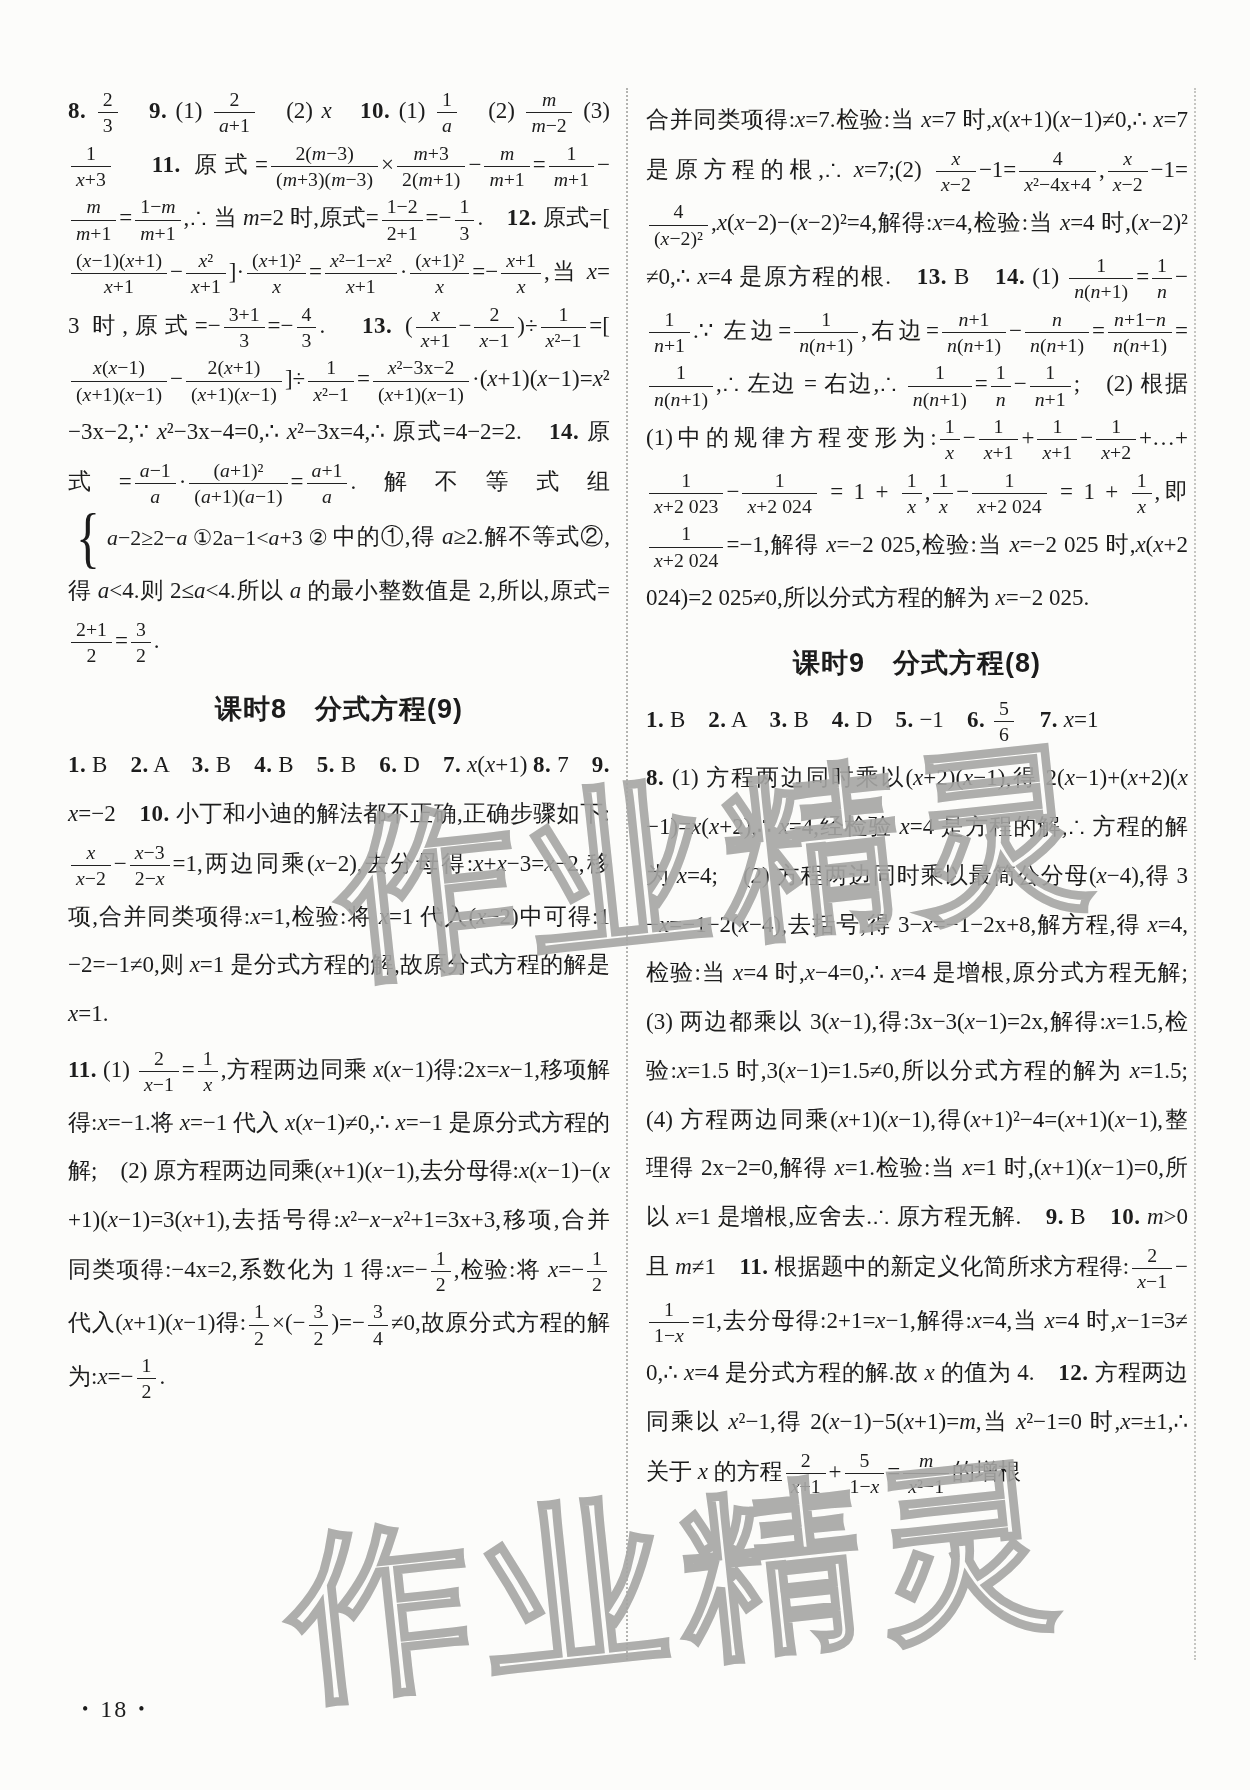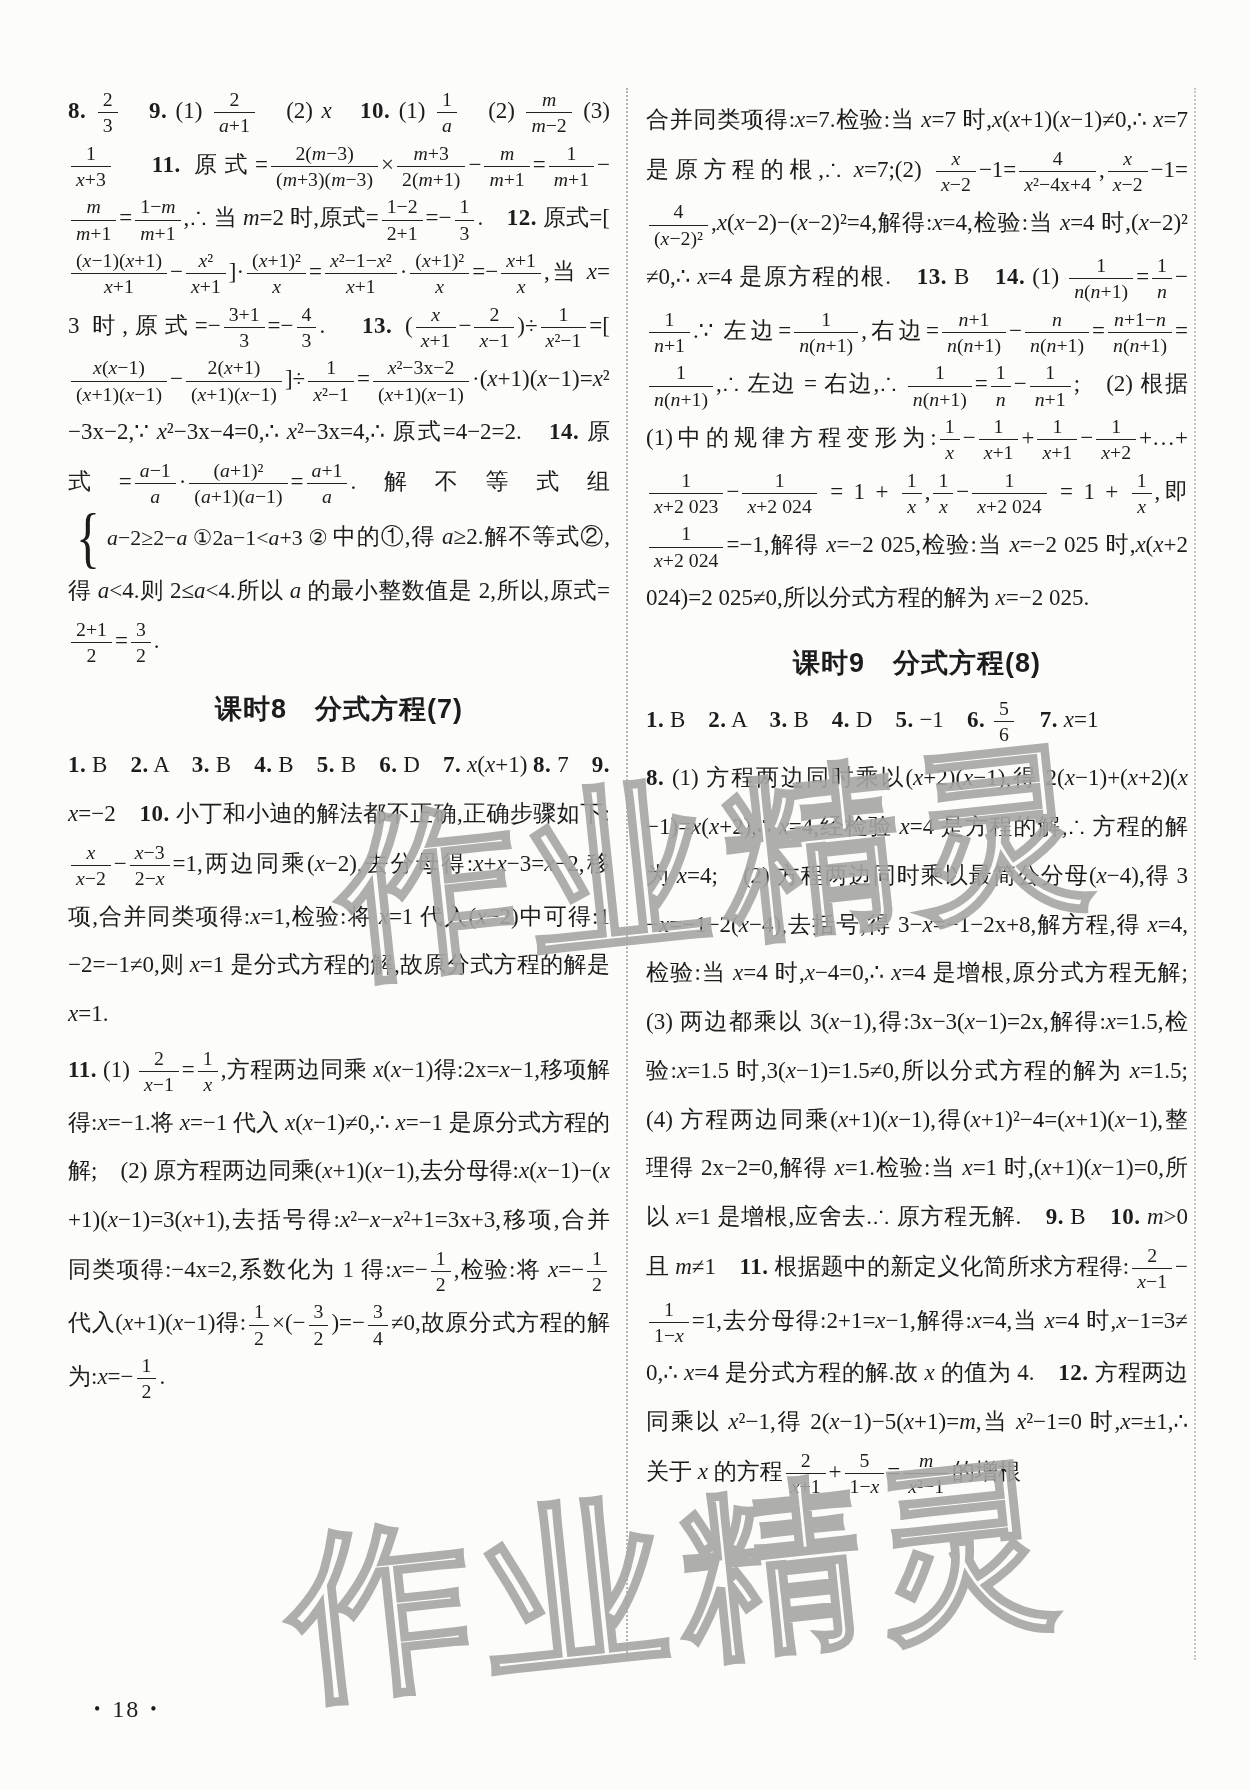--- a/index.html
+++ b/index.html
@@ -71,42 +71,42 @@
     -webkit-text-stroke:3px #a6a6a4;
     letter-spacing:14px;
     white-space:nowrap;
     pointer-events:none;
     z-index:5;
     opacity:0.9;
   }
   .wm-middle{left:338px;top:742px;font-size:178px;transform:rotate(-6deg);}
   .wm-bottom{left:288px;top:1458px;font-size:182px;transform:rotate(-6deg);}
   .page-num{
-    position:absolute;left:84px;top:1696px;
+    position:absolute;left:72px;top:1696px;
     font-size:24px;letter-spacing:2px;
   }
   .page-num .dot{font-size:18px;vertical-align:2px;padding:0 10px;}
 </style>
 </head>
 <body>
 
 <div class="page">
 
   <div class="divider"></div>
   <div class="edge-dotted"></div>
 
   <div class="col col-left">
       <p class="ans"><b>8.</b> <span class="frac"><span class="num">2</span><span class="den">3</span></span>　<b>9.</b> (1) <span class="frac"><span class="num">2</span><span class="den"><i>a</i>+1</span></span>　(2) <i>x</i>　<b>10.</b> (1) <span class="frac"><span class="num">1</span><span class="den"><i>a</i></span></span>　(2) <span class="frac"><span class="num"><i>m</i></span><span class="den"><i>m</i>−2</span></span> (3) <span class="frac"><span class="num">1</span><span class="den"><i>x</i>+3</span></span>　<b>11.</b> 原式=<span class="frac"><span class="num">2(<i>m</i>−3)</span><span class="den">(<i>m</i>+3)(<i>m</i>−3)</span></span>×<span class="frac"><span class="num"><i>m</i>+3</span><span class="den">2(<i>m</i>+1)</span></span>−<span class="frac"><span class="num"><i>m</i></span><span class="den"><i>m</i>+1</span></span>=<span class="frac"><span class="num">1</span><span class="den"><i>m</i>+1</span></span>−<span class="frac"><span class="num"><i>m</i></span><span class="den"><i>m</i>+1</span></span>=<span class="frac"><span class="num">1−<i>m</i></span><span class="den"><i>m</i>+1</span></span>,∴ 当 <i>m</i>=2 时,原式=<span class="frac"><span class="num">1−2</span><span class="den">2+1</span></span>=−<span class="frac"><span class="num">1</span><span class="den">3</span></span>.　<b>12.</b> 原式=[<span class="frac"><span class="num">(<i>x</i>−1)(<i>x</i>+1)</span><span class="den"><i>x</i>+1</span></span>−<span class="frac"><span class="num"><i>x</i>²</span><span class="den"><i>x</i>+1</span></span>]·<span class="frac"><span class="num">(<i>x</i>+1)²</span><span class="den"><i>x</i></span></span>=<span class="frac"><span class="num"><i>x</i>²−1−<i>x</i>²</span><span class="den"><i>x</i>+1</span></span>·<span class="frac"><span class="num">(<i>x</i>+1)²</span><span class="den"><i>x</i></span></span>=−<span class="frac"><span class="num"><i>x</i>+1</span><span class="den"><i>x</i></span></span>,当 <i>x</i>=3 时,原式=−<span class="frac"><span class="num">3+1</span><span class="den">3</span></span>=−<span class="frac"><span class="num">4</span><span class="den">3</span></span>.　<b>13.</b> (<span class="frac"><span class="num"><i>x</i></span><span class="den"><i>x</i>+1</span></span>−<span class="frac"><span class="num">2</span><span class="den"><i>x</i>−1</span></span>)÷<span class="frac"><span class="num">1</span><span class="den"><i>x</i>²−1</span></span>=[<span class="frac"><span class="num"><i>x</i>(<i>x</i>−1)</span><span class="den">(<i>x</i>+1)(<i>x</i>−1)</span></span>−<span class="frac"><span class="num">2(<i>x</i>+1)</span><span class="den">(<i>x</i>+1)(<i>x</i>−1)</span></span>]÷<span class="frac"><span class="num">1</span><span class="den"><i>x</i>²−1</span></span>=<span class="frac"><span class="num"><i>x</i>²−3x−2</span><span class="den">(<i>x</i>+1)(<i>x</i>−1)</span></span>·(<i>x</i>+1)(<i>x</i>−1)=<i>x</i>²−3x−2,∵ <i>x</i>²−3x−4=0,∴ <i>x</i>²−3x=4,∴ 原式=4−2=2.　<b>14.</b> 原式=<span class="frac"><span class="num"><i>a</i>−1</span><span class="den"><i>a</i></span></span>·<span class="frac"><span class="num">(<i>a</i>+1)²</span><span class="den">(<i>a</i>+1)(<i>a</i>−1)</span></span>=<span class="frac"><span class="num"><i>a</i>+1</span><span class="den"><i>a</i></span></span>.解不等式组<span class="cases">
           <span class="brace">{</span>
           <span class="cstack">
             <span><i>a</i>−2≥2−<i>a</i> ①</span>
             <span>2a−1&lt;<i>a</i>+3 ②</span>
           </span>
         </span>中的①,得 <i>a</i>≥2.解不等式②,得 <i>a</i>&lt;4.则 2≤<i>a</i>&lt;4.所以 <i>a</i> 的最小整数值是 2,所以,原式=<span class="frac"><span class="num">2+1</span><span class="den">2</span></span>=<span class="frac"><span class="num">3</span><span class="den">2</span></span>.</p>
-      <h3 class="section">课时8　分式方程(7)</h3>
+      <h3 class="section">课时8　分式方程(9)</h3>
       <p class="ans"><b>1.</b> B　<b>2.</b> A　<b>3.</b> B　<b>4.</b> B　<b>5.</b> B　<b>6.</b> D　<b>7.</b> <i>x</i>(<i>x</i>+1) <b>8.</b> 7　<b>9.</b> <i>x</i>=−2　<b>10.</b> 小丁和小迪的解法都不正确,正确步骤如下:<span class="frac"><span class="num"><i>x</i></span><span class="den"><i>x</i>−2</span></span>−<span class="frac"><span class="num"><i>x</i>−3</span><span class="den">2−<i>x</i></span></span>=1,两边同乘(<i>x</i>−2),去分母得:<i>x</i>+<i>x</i>−3=<i>x</i>−2,移项,合并同类项得:<i>x</i>=1,检验:将 <i>x</i>=1 代入(<i>x</i>−2)中可得:1−2=−1≠0,则 <i>x</i>=1 是分式方程的解,故原分式方程的解是 <i>x</i>=1.</p>
       <p class="ans"><b>11.</b> (1) <span class="frac"><span class="num">2</span><span class="den"><i>x</i>−1</span></span>=<span class="frac"><span class="num">1</span><span class="den"><i>x</i></span></span>,方程两边同乘 <i>x</i>(<i>x</i>−1)得:2x=<i>x</i>−1,移项解得:<i>x</i>=−1.将 <i>x</i>=−1 代入 <i>x</i>(<i>x</i>−1)≠0,∴ <i>x</i>=−1 是原分式方程的解;　(2) 原方程两边同乘(<i>x</i>+1)(<i>x</i>−1),去分母得:<i>x</i>(<i>x</i>−1)−(<i>x</i>+1)(<i>x</i>−1)=3(<i>x</i>+1),去括号得:<i>x</i>²−<i>x</i>−<i>x</i>²+1=3x+3,移项,合并同类项得:−4x=2,系数化为 1 得:<i>x</i>=−<span class="frac"><span class="num">1</span><span class="den">2</span></span>,检验:将 <i>x</i>=−<span class="frac"><span class="num">1</span><span class="den">2</span></span> 代入(<i>x</i>+1)(<i>x</i>−1)得:<span class="frac"><span class="num">1</span><span class="den">2</span></span>×(−<span class="frac"><span class="num">3</span><span class="den">2</span></span>)=−<span class="frac"><span class="num">3</span><span class="den">4</span></span>≠0,故原分式方程的解为:<i>x</i>=−<span class="frac"><span class="num">1</span><span class="den">2</span></span>.</p>
     </div>
   <div class="col col-right">
       <p class="ans">合并同类项得:<i>x</i>=7.检验:当 <i>x</i>=7 时,<i>x</i>(<i>x</i>+1)(<i>x</i>−1)≠0,∴ <i>x</i>=7 是原方程的根,∴ <i>x</i>=7;(2) <span class="frac"><span class="num"><i>x</i></span><span class="den"><i>x</i>−2</span></span>−1=<span class="frac"><span class="num">4</span><span class="den"><i>x</i>²−4x+4</span></span>,<span class="frac"><span class="num"><i>x</i></span><span class="den"><i>x</i>−2</span></span>−1=<span class="frac"><span class="num">4</span><span class="den">(<i>x</i>−2)²</span></span>,<i>x</i>(<i>x</i>−2)−(<i>x</i>−2)²=4,解得:<i>x</i>=4,检验:当 <i>x</i>=4 时,(<i>x</i>−2)²≠0,∴ <i>x</i>=4 是原方程的根.　<b>13.</b> B　<b>14.</b> (1) <span class="frac"><span class="num">1</span><span class="den"><i>n</i>(<i>n</i>+1)</span></span>=<span class="frac"><span class="num">1</span><span class="den"><i>n</i></span></span>−<span class="frac"><span class="num">1</span><span class="den"><i>n</i>+1</span></span>.∵ 左边=<span class="frac"><span class="num">1</span><span class="den"><i>n</i>(<i>n</i>+1)</span></span>,右边=<span class="frac"><span class="num"><i>n</i>+1</span><span class="den"><i>n</i>(<i>n</i>+1)</span></span>−<span class="frac"><span class="num"><i>n</i></span><span class="den"><i>n</i>(<i>n</i>+1)</span></span>=<span class="frac"><span class="num"><i>n</i>+1−<i>n</i></span><span class="den"><i>n</i>(<i>n</i>+1)</span></span>=<span class="frac"><span class="num">1</span><span class="den"><i>n</i>(<i>n</i>+1)</span></span>,∴ 左边 = 右边,∴ <span class="frac"><span class="num">1</span><span class="den"><i>n</i>(<i>n</i>+1)</span></span>=<span class="frac"><span class="num">1</span><span class="den"><i>n</i></span></span>−<span class="frac"><span class="num">1</span><span class="den"><i>n</i>+1</span></span>;　(2) 根据(1)中的规律方程变形为:<span class="frac"><span class="num">1</span><span class="den"><i>x</i></span></span>−<span class="frac"><span class="num">1</span><span class="den"><i>x</i>+1</span></span>+<span class="frac"><span class="num">1</span><span class="den"><i>x</i>+1</span></span>−<span class="frac"><span class="num">1</span><span class="den"><i>x</i>+2</span></span>+…+<span class="frac"><span class="num">1</span><span class="den"><i>x</i>+2 023</span></span>−<span class="frac"><span class="num">1</span><span class="den"><i>x</i>+2 024</span></span> = 1 + <span class="frac"><span class="num">1</span><span class="den"><i>x</i></span></span>,<span class="frac"><span class="num">1</span><span class="den"><i>x</i></span></span>−<span class="frac"><span class="num">1</span><span class="den"><i>x</i>+2 024</span></span> = 1 + <span class="frac"><span class="num">1</span><span class="den"><i>x</i></span></span>,即 <span class="frac"><span class="num">1</span><span class="den"><i>x</i>+2 024</span></span>=−1,解得 <i>x</i>=−2 025,检验:当 <i>x</i>=−2 025 时,<i>x</i>(<i>x</i>+2 024)=2 025≠0,所以分式方程的解为 <i>x</i>=−2 025.</p>
       <h3 class="section">课时9　分式方程(8)</h3>
       <p class="ans"><b>1.</b> B　<b>2.</b> A　<b>3.</b> B　<b>4.</b> D　<b>5.</b> −1　<b>6.</b> <span class="frac"><span class="num">5</span><span class="den">6</span></span>　<b>7.</b> <i>x</i>=1</p>
       <p class="ans"><b>8.</b> (1) 方程两边同时乘以(<i>x</i>+2)(<i>x</i>−1),得 2(<i>x</i>−1)+(<i>x</i>+2)(<i>x</i>−1)=<i>x</i>(<i>x</i>+2),∴ <i>x</i>=4,经检验 <i>x</i>=4 是方程的解,∴ 方程的解为 <i>x</i>=4;　(2) 方程两边同时乘以最简公分母(<i>x</i>−4),得 3−<i>x</i>=−1−2(<i>x</i>−4),去括号,得 3−<i>x</i>=−1−2x+8,解方程,得 <i>x</i>=4,检验:当 <i>x</i>=4 时,<i>x</i>−4=0,∴ <i>x</i>=4 是增根,原分式方程无解;　(3) 两边都乘以 3(<i>x</i>−1),得:3x−3(<i>x</i>−1)=2x,解得:<i>x</i>=1.5,检验:<i>x</i>=1.5 时,3(<i>x</i>−1)=1.5≠0,所以分式方程的解为 <i>x</i>=1.5;　(4) 方程两边同乘(<i>x</i>+1)(<i>x</i>−1),得(<i>x</i>+1)²−4=(<i>x</i>+1)(<i>x</i>−1),整理得 2x−2=0,解得 <i>x</i>=1.检验:当 <i>x</i>=1 时,(<i>x</i>+1)(<i>x</i>−1)=0,所以 <i>x</i>=1 是增根,应舍去.∴ 原方程无解.　<b>9.</b> B　<b>10.</b> <i>m</i>&gt;0 且 <i>m</i>≠1　<b>11.</b> 根据题中的新定义化简所求方程得:<span class="frac"><span class="num">2</span><span class="den"><i>x</i>−1</span></span>−<span class="frac"><span class="num">1</span><span class="den">1−<i>x</i></span></span>=1,去分母得:2+1=<i>x</i>−1,解得:<i>x</i>=4,当 <i>x</i>=4 时,<i>x</i>−1=3≠0,∴ <i>x</i>=4 是分式方程的解.故 <i>x</i> 的值为 4.　<b>12.</b> 方程两边同乘以 <i>x</i>²−1,得 2(<i>x</i>−1)−5(<i>x</i>+1)=<i>m</i>,当 <i>x</i>²−1=0 时,<i>x</i>=±1,∴ 关于 <i>x</i> 的方程<span class="frac"><span class="num">2</span><span class="den"><i>x</i>+1</span></span>+<span class="frac"><span class="num">5</span><span class="den">1−<i>x</i></span></span>=<span class="frac"><span class="num"><i>m</i></span><span class="den"><i>x</i>²−1</span></span>的增根</p>
     </div>
 

